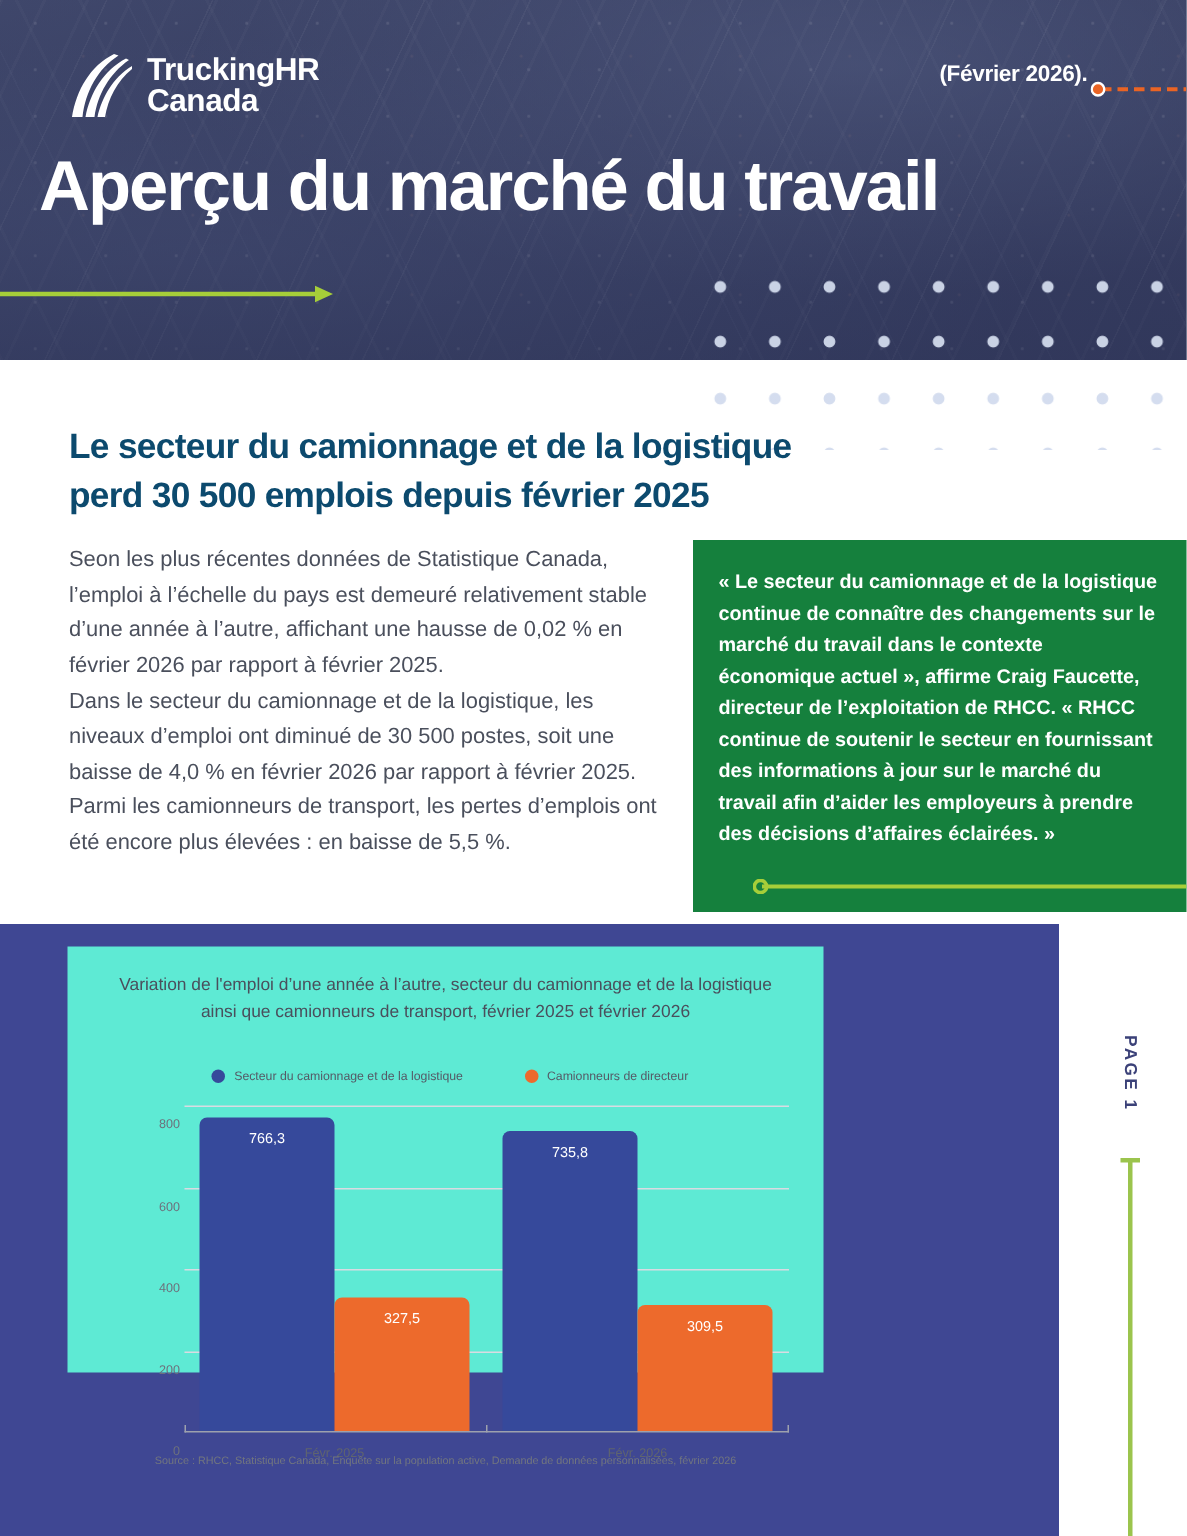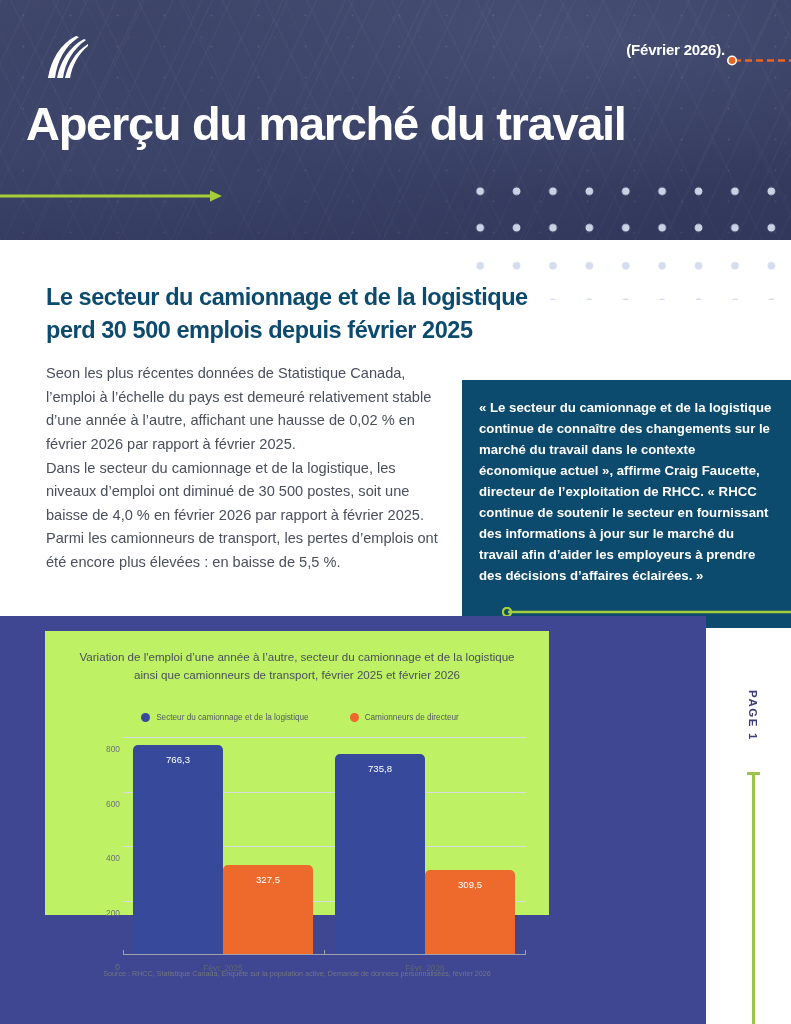--- a/index.html
+++ b/index.html
@@ -81,37 +81,37 @@
     color:#0c4a6e; font-size:23.5px; font-weight:bold; line-height:1.42;
     letter-spacing:-.45px;
   }
   .body-col{
     position:absolute; left:46px; top:362px; width:400px;
     color:#4a4f5c; font-size:14.6px; line-height:1.62;
   }
   .body-col p + p{ }
 
   .quote-box{
-    position:absolute; left:462px; top:380px; width:329px; height:248px;
-    background:#0c4a6e;
+    position:absolute; left:462px; top:360px; width:329px; height:248px;
+    background:#15803d;
   }
   .quote-text{
     position:absolute; left:17px; top:18px; width:294px;
     color:#ffffff; font-size:13.2px; font-weight:bold; line-height:1.59;
   }
   .quote-green{ position:absolute; left:40px; bottom:15px; width:289px; height:10px; }
 
   
   .chart-band{
     position:absolute; left:0; top:616px; width:706px; height:408px;
     background:#3f4793;
   }
   .chart-card{
     position:absolute; left:45px; top:631px; width:504px; height:284px;
-    background:#bef264;
+    background:#5eead4;
   }
   .chart-title{
     position:absolute; left:30px; top:17px; width:444px;
     text-align:center; color:#4a4f5c; font-size:11.6px; line-height:1.55;
   }
   .chart-legend{
     position:absolute; left:0; top:82px; width:504px;
     display:flex; justify-content:center; align-items:center; gap:41px;padding-left:6px;
   }
   .lg-item{ display:flex; align-items:center; gap:6px; }
@@ -166,20 +166,24 @@
   <div class="hero-tint"></div>
 
   <div class="logo">
     <span class="logo-mark">
       <svg viewBox="0 0 42 46" width="42" height="46" aria-hidden="true">
         <path d="M30 2 C14 10, 5 26, 2 44 L9 44 C11 27, 19 12, 33 3 Z" fill="#ffffff"></path>
         <path d="M38 5 C23 13, 14 28, 11 44 L17 44 C19 29, 27 15, 40 6 Z" fill="#ffffff"></path>
         <path d="M42 10 C29 18, 22 31, 19 44 L24 44 C26 32, 32 20, 42 12 Z" fill="#ffffff"></path>
       </svg>
     </span>
+    <span class="logo-txt">
+      <div class="logo-l1">TruckingHR</div>
+      <div class="logo-l2">Canada</div>
+    </span>
   </div>
 
   <div class="hdr-date">(Février 2026).</div>
 
   <span class="dash-line">
     <svg viewBox="0 0 64 11" width="64" height="11" aria-hidden="true">
       <line x1="7" y1="5.5" x2="64" y2="5.5" stroke="#ea6424" stroke-width="2.6" stroke-dasharray="7 4"></line>
       <circle cx="5" cy="5.5" r="4.2" fill="#ea6424" stroke="#ffffff" stroke-width="1.6"></circle>
     </svg>
   </span>

